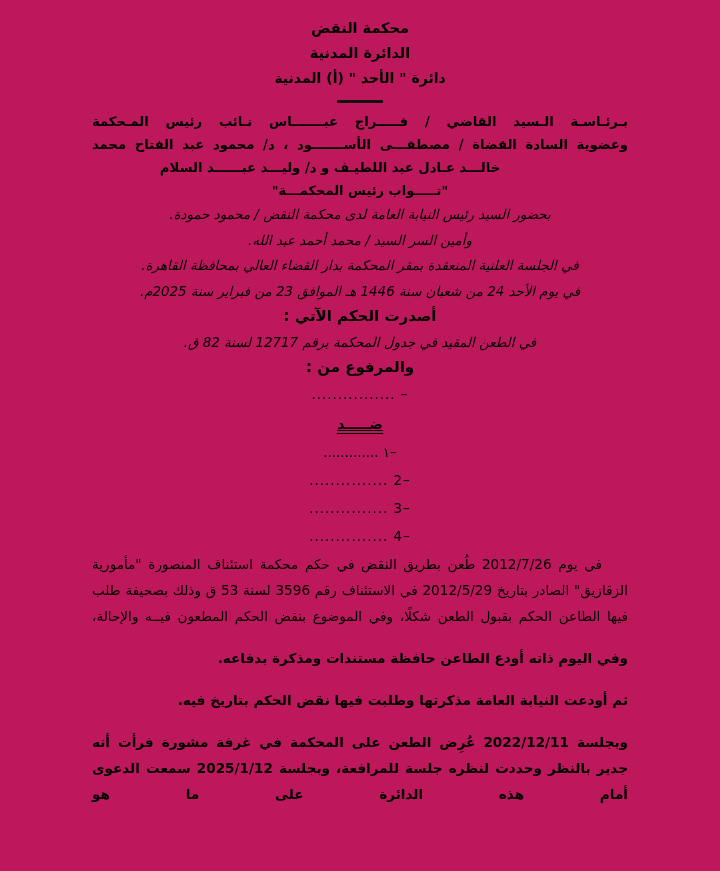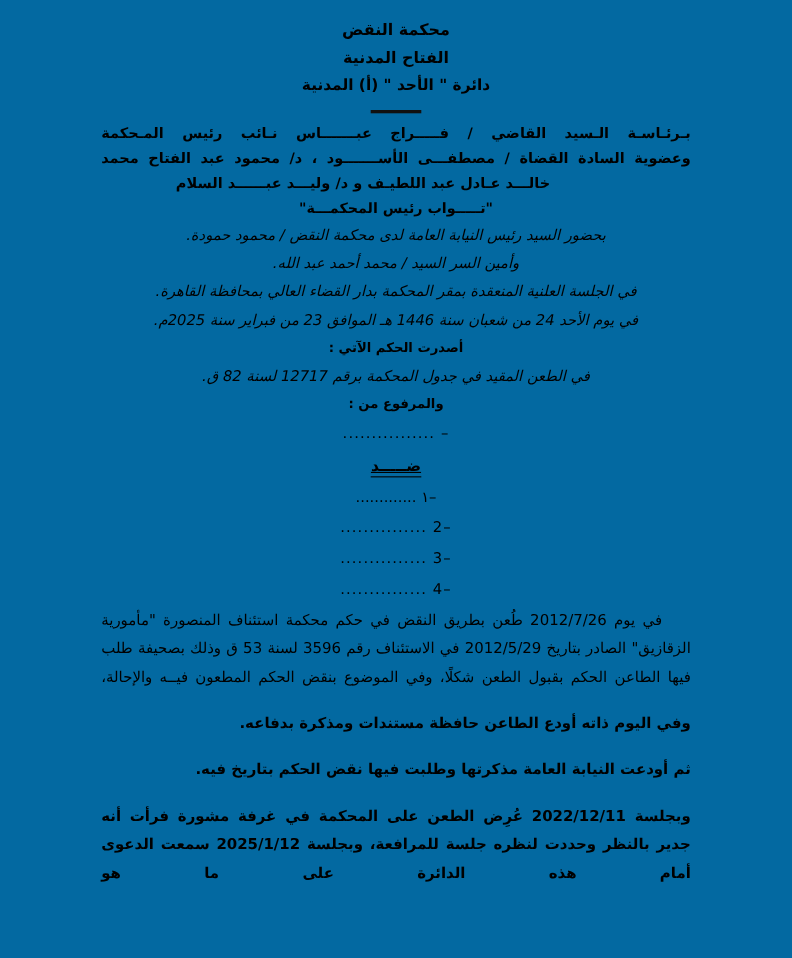--- a/index.html
+++ b/index.html
@@ -4,21 +4,21 @@
 <style>
   html, body {
     margin: 0;
     padding: 0;
     background: #ffffff;
   }
   .page {
     width: 720px;
     height: 871px;
     position: relative;
-    background: #0369a1;
+    background: #be185d;
     font-family: "DejaVu Sans", "Liberation Sans", sans-serif;
     color: #000000;
     overflow: hidden;
     box-sizing: border-box;
     padding: 10px 92px 0 92px;
     direction: rtl;
   }
 
   
   .hdr {
@@ -58,21 +58,21 @@
   .cline {
     text-align: center;
     font-size: 13.4px;
     line-height: 25.5px;
     font-weight: normal;
     font-style: italic;
   }
   .cline-b {
     text-align: center;
     font-weight: bold;
-    font-size: 12px;
+    font-size: 15px;
     line-height: 25.5px;
   }
 
   
   .party-line {
     text-align: center;
     font-size: 13.4px;
     line-height: 28px;
     font-weight: normal;
   }
@@ -110,21 +110,21 @@
   .body-par.first { text-indent: 26px; }
   .body-par.jfull { text-align-last: justify; }
   .body-par + .body-par { margin-top: 16px; font-weight: bold; }
 </style>
 </head>
 <body>
 
 <div class="page">
 
   <div class="hdr hdr-1">محكمة النقض</div>
-  <div class="hdr hdr-2">الفتاح المدنية</div>
+  <div class="hdr hdr-2">الدائرة المدنية</div>
   <div class="hdr hdr-3">دائرة " الأحد " (أ) المدنية</div>
 
   <div class="rule"></div>
 
   <div class="panel">
     <div class="panel-row panel-row-1">بـرئـاسـة الـسيد القاضي / فـــــراج عبـــــــاس      نـائب رئيس المـحكمة</div>
     <div class="panel-row panel-row-2">وعضوية السادة القضاة  / مصطفـــى الأســـــــود   ،  د/ محمود عبد الفتاح محمد</div>
     <div class="panel-row panel-row-3">خالـــد عـادل عبد اللطيـف   و  د/ وليـــد عبــــــد السلام</div>
     <div class="panel-row panel-row-4">"تـــــواب رئيس المحكمـــة"</div>
   </div>

